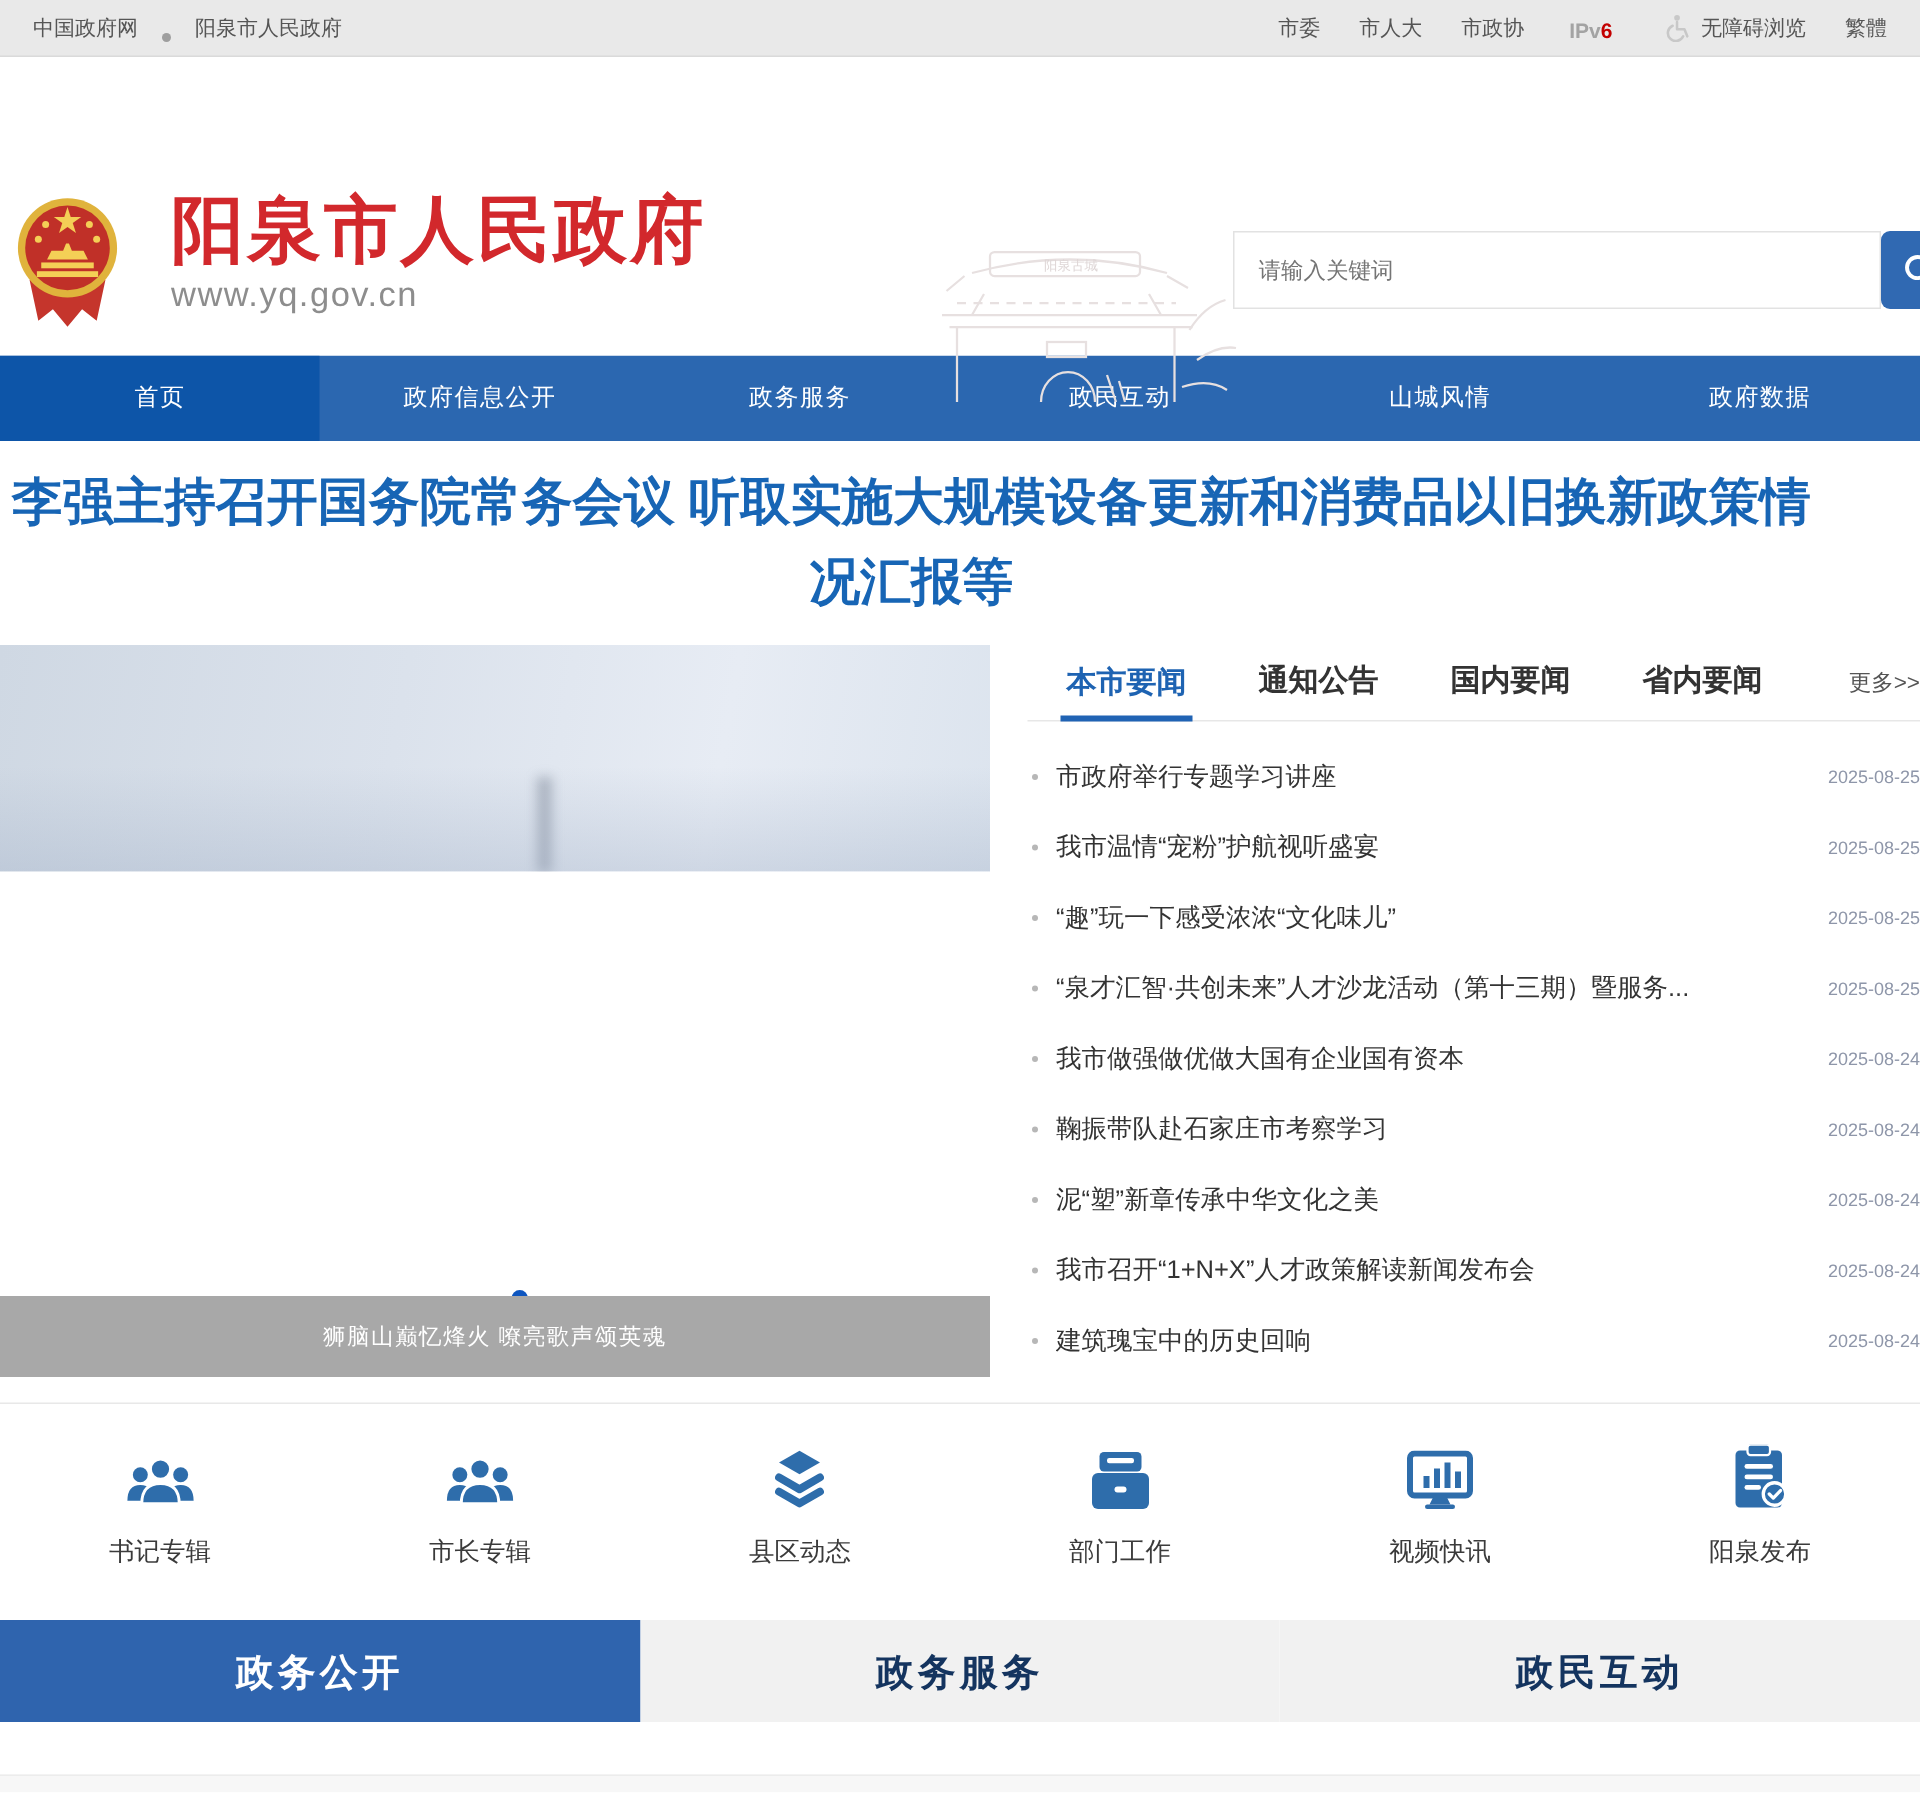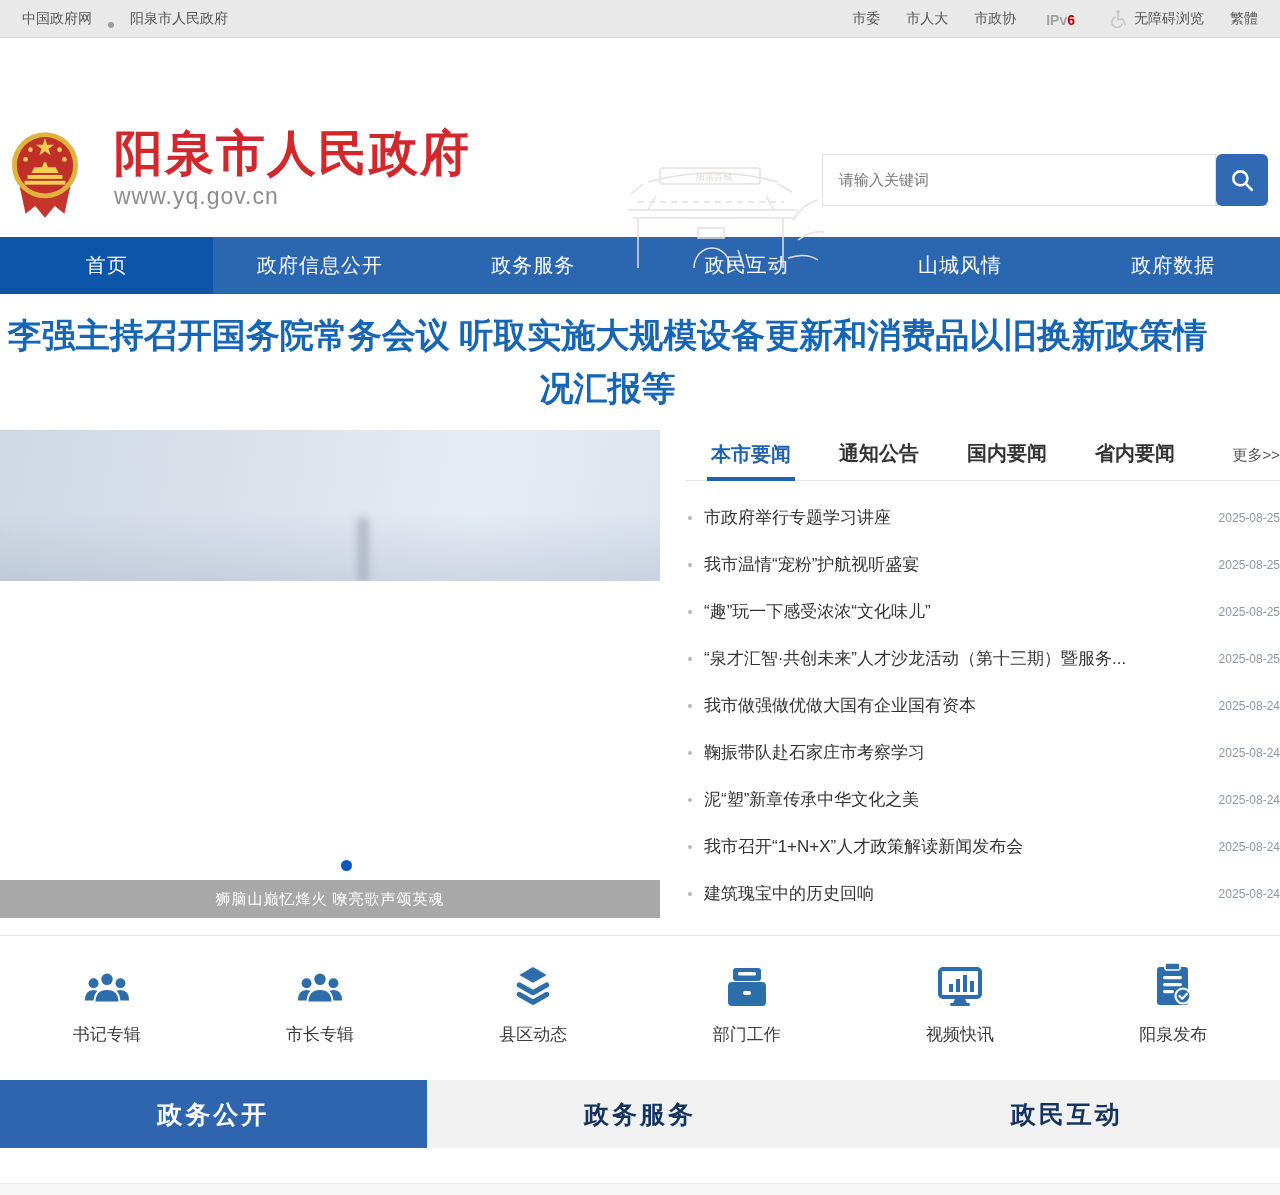--- a/index.html
+++ b/index.html
@@ -20,44 +20,44 @@
   .access svg{margin-right:6px;}
 
   
   header{position:relative;height:199px;background:#fff;}
   .logo-wrap{position:absolute;left:10px;top:90px;display:flex;align-items:flex-start;cursor:pointer;}
   .site-text{margin-left:34px;}
   .site-title{font-family:"Liberation Serif","DejaVu Serif",serif;font-size:49px;line-height:52px;font-weight:bold;color:#d2282c;letter-spacing:2px;}
   .site-url{font-size:23px;color:#8d8d8d;margin-top:3px;letter-spacing:1px;}
   .sketch{position:absolute;left:588px;top:102px;}
   .search{position:absolute;left:822px;top:116px;display:flex;align-items:center;}
-  .search input{width:394px;height:52px;box-sizing:border-box;border:1px solid #e2e2e2;padding:0 16px;
-                font-size:15px;color:#555;outline:none;font-family:Liberation Serif, serif;}
+  .search input{width:432px;height:52px;box-sizing:border-box;border:1px solid #e2e2e2;padding:0 16px;
+                font-size:15px;color:#555;outline:none;font-family:Liberation Sans, sans-serif;}
   .search button{width:52px;height:52px;margin-left:0;background:#3069b2;border:none;border-radius:6px;cursor:pointer;
                  display:flex;align-items:center;justify-content:center;}
 
   
   nav{display:flex;height:57px;background:#2b67b0;}
-  .nav-item{flex:1;display:flex;align-items:center;justify-content:center;color:#fff;font-size:20px;cursor:pointer;letter-spacing:1px;}
+  .nav-item{flex:1;display:flex;align-items:center;justify-content:center;color:#fff;font-size:16px;cursor:pointer;letter-spacing:1px;}
   .nav-item.active{background:#0d55a8;}
 
   
   .headline{height:136px;display:flex;align-items:center;}
   .headline h1{width:1215px;margin:0;text-align:center;color:#1765b5;font-size:34px;font-weight:bold;line-height:1.55;cursor:pointer;}
 
   
   .main-row{display:flex;height:505px;}
   .carousel{position:relative;width:660px;height:490px;flex:none;cursor:pointer;}
   .carousel-img{position:absolute;left:0;top:0;width:660px;height:151px;
     background:linear-gradient(100deg,#cfd8e3 0%,#dbe2ec 40%,#e7ecf4 72%,#dce4ee 100%);overflow:hidden;}
   .carousel-img::after{content:"";position:absolute;left:0;right:0;bottom:0;height:70px;
     background:linear-gradient(180deg,rgba(170,183,205,0) 0%,rgba(160,175,198,.35) 100%);}
   .fog-tower{position:absolute;left:358px;top:88px;width:10px;height:64px;background:rgba(90,100,118,.38);filter:blur(4px);}
   .carousel-dot{position:absolute;left:341px;top:430px;width:11px;height:11px;border-radius:50%;background:#0e56c0;cursor:pointer;}
-  .carousel-caption{position:absolute;left:0;right:0;bottom:2px;height:38px;background:#a8a8a8;
+  .carousel-caption{position:absolute;left:0;right:0;bottom:2px;height:54px;background:#a8a8a8;
     color:#fff;font-size:15px;display:flex;align-items:center;justify-content:center;letter-spacing:1px;}
 
   
   .news-panel{margin-left:25px;width:595px;}
   .news-tabs{display:flex;align-items:flex-end;height:50px;border-bottom:1px solid #e7e7e7;}
   .news-tab{font-size:20px;font-weight:bold;color:#333;margin-right:40px;padding:0 4px 13px;cursor:pointer;}
   .news-tab:first-child{margin-left:22px;}
   .news-tab.active{color:#1e63b2;border-bottom:4px solid #2063b4;padding-bottom:9px;margin-bottom:-1px;}
   .news-more{margin-left:auto;font-size:15px;color:#555;padding-bottom:15px;cursor:pointer;}
   .news-list{padding-top:13px;}

